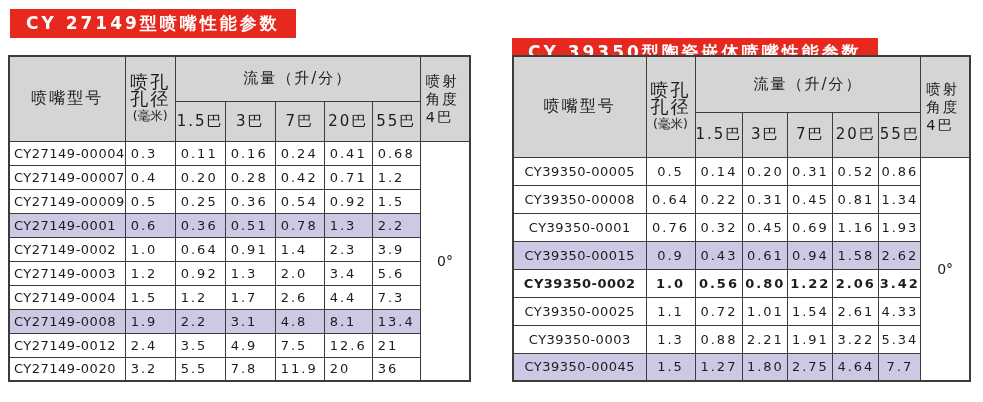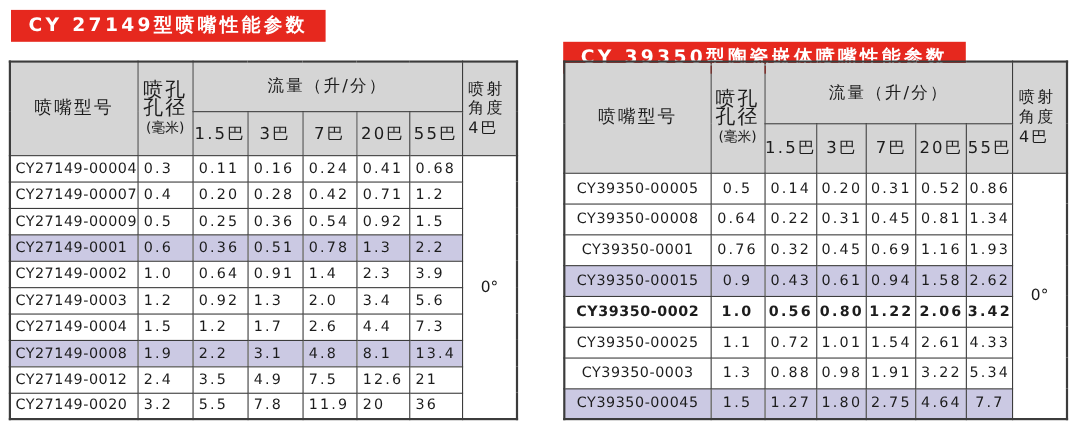--- a/index.html
+++ b/index.html
@@ -302,21 +302,21 @@
             <td class="num-cell">0.72</td>
             <td class="num-cell">1.01</td>
             <td class="num-cell">1.54</td>
             <td class="num-cell">2.61</td>
             <td class="num-cell">4.33</td>
           </tr>
           <tr style="height: 28px;">
             <td class="model-cell">CY39350-0003</td>
             <td class="num-cell">1.3</td>
             <td class="num-cell">0.88</td>
-            <td class="num-cell">0.98</td>
+            <td class="num-cell">2.21</td>
             <td class="num-cell">1.91</td>
             <td class="num-cell">3.22</td>
             <td class="num-cell">5.34</td>
           </tr>
           <tr class="hl" style="height: 28px;">
             <td class="model-cell">CY39350-00045</td>
             <td class="num-cell">1.5</td>
             <td class="num-cell">1.27</td>
             <td class="num-cell">1.80</td>
             <td class="num-cell">2.75</td>

